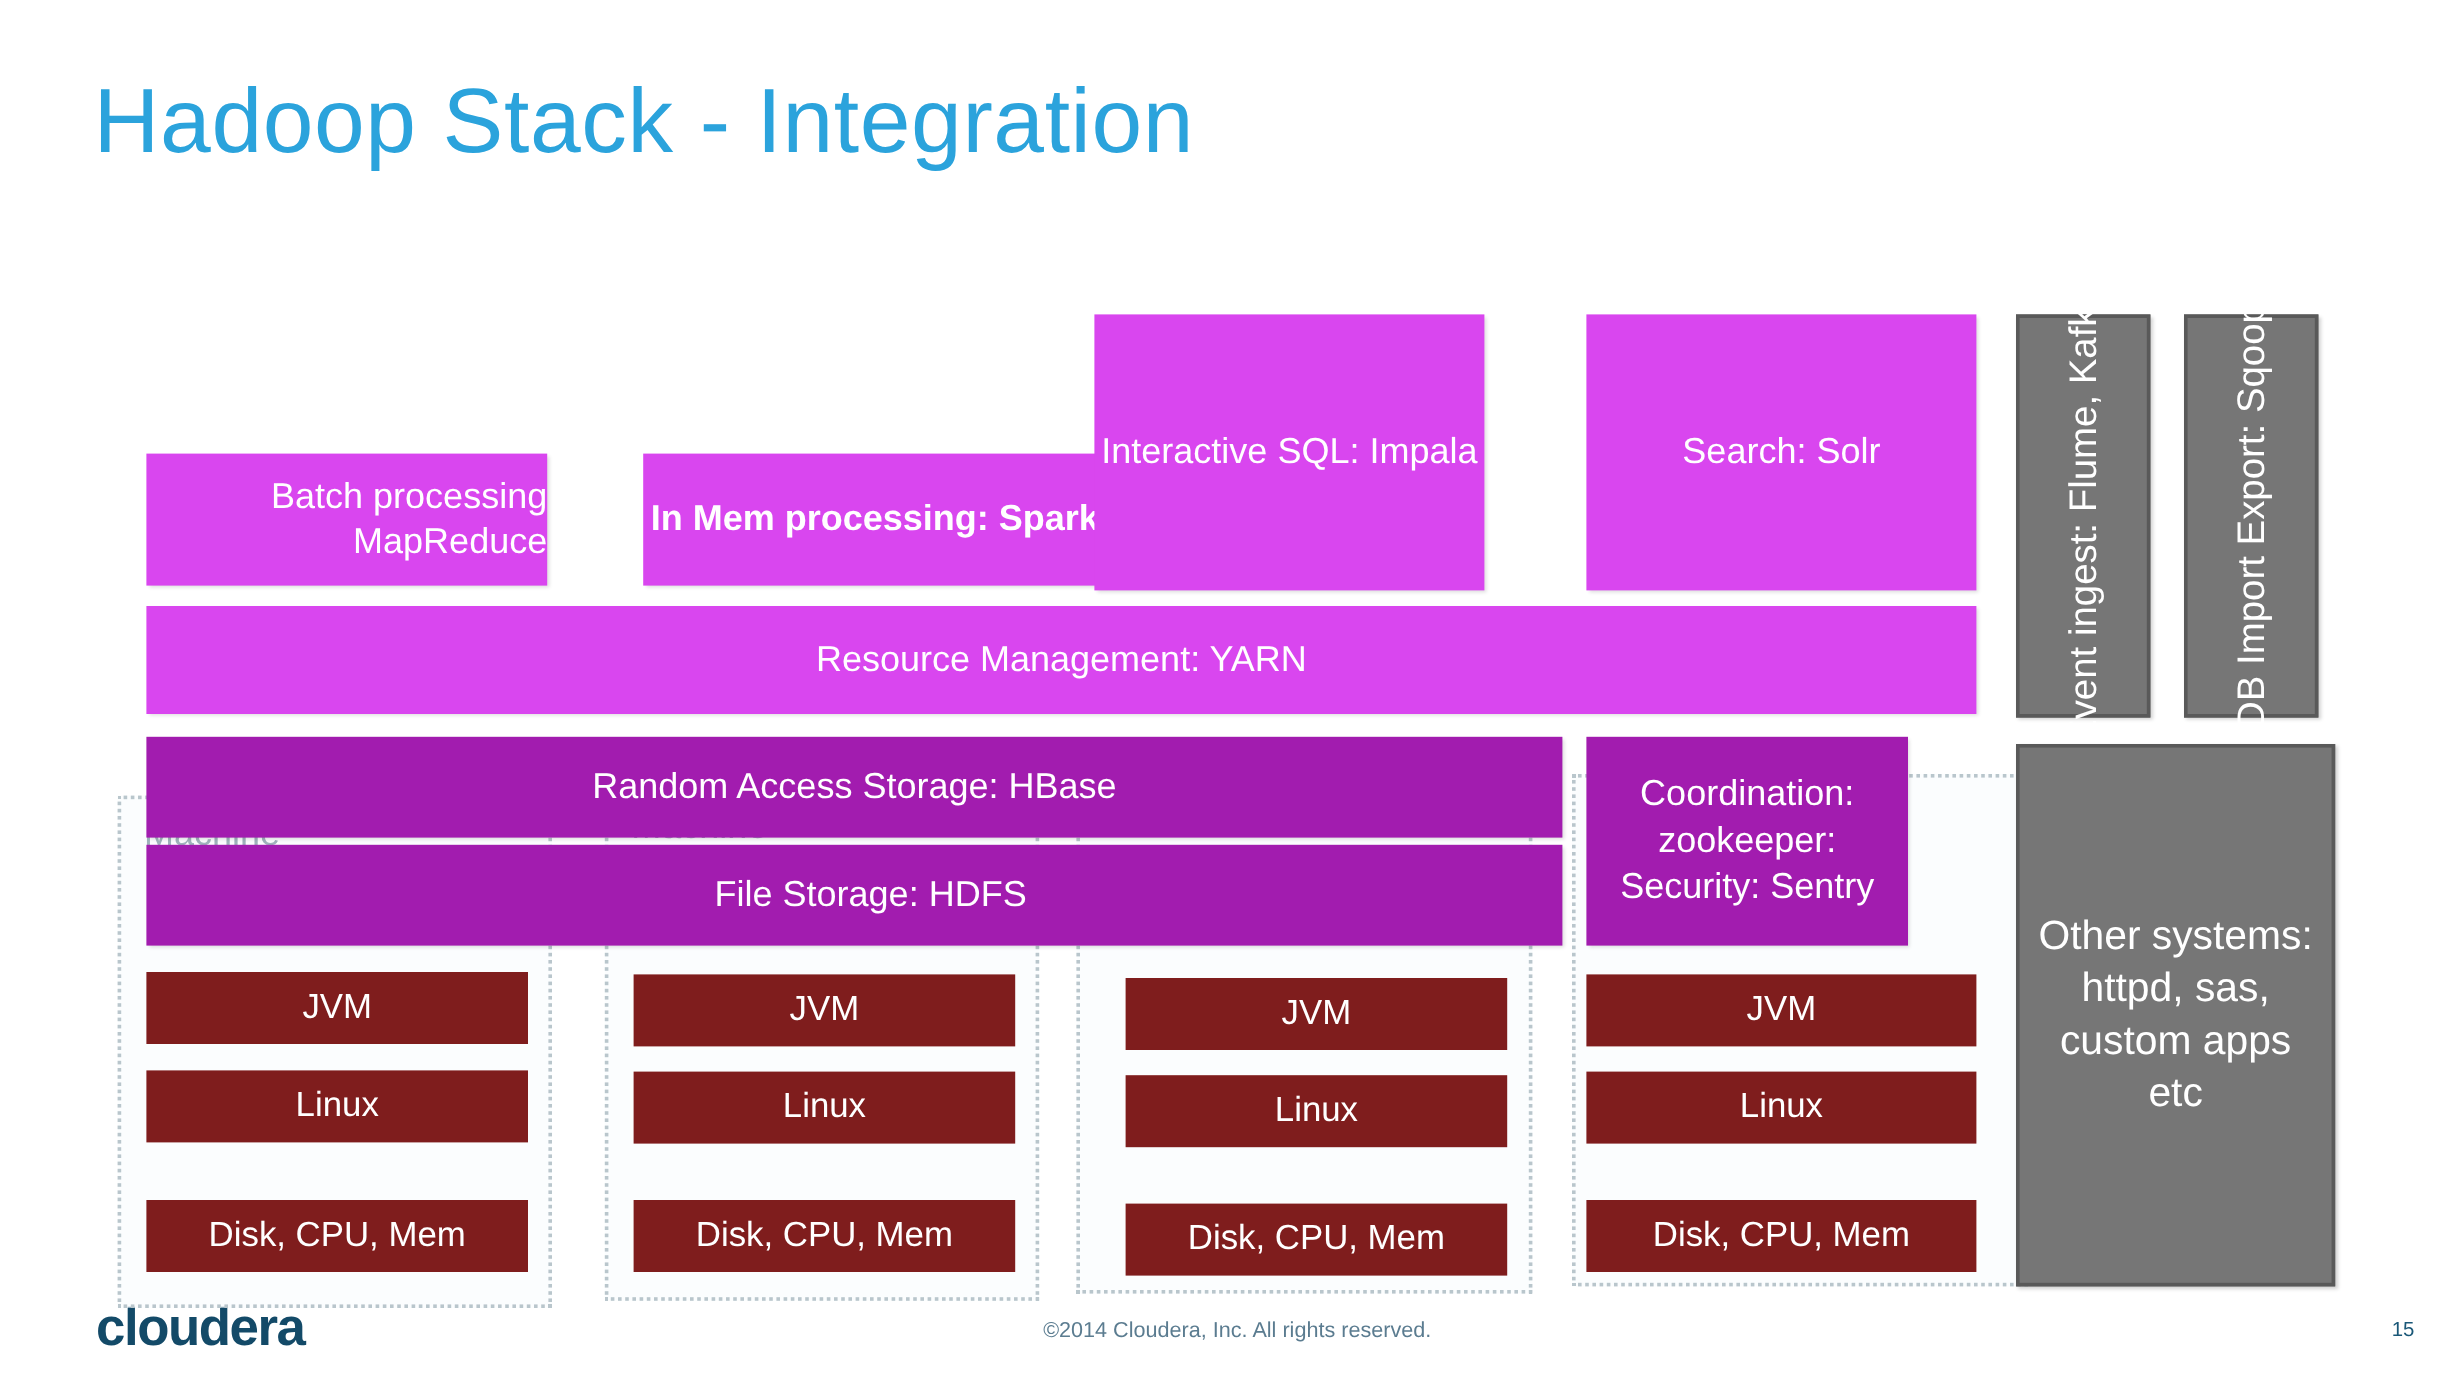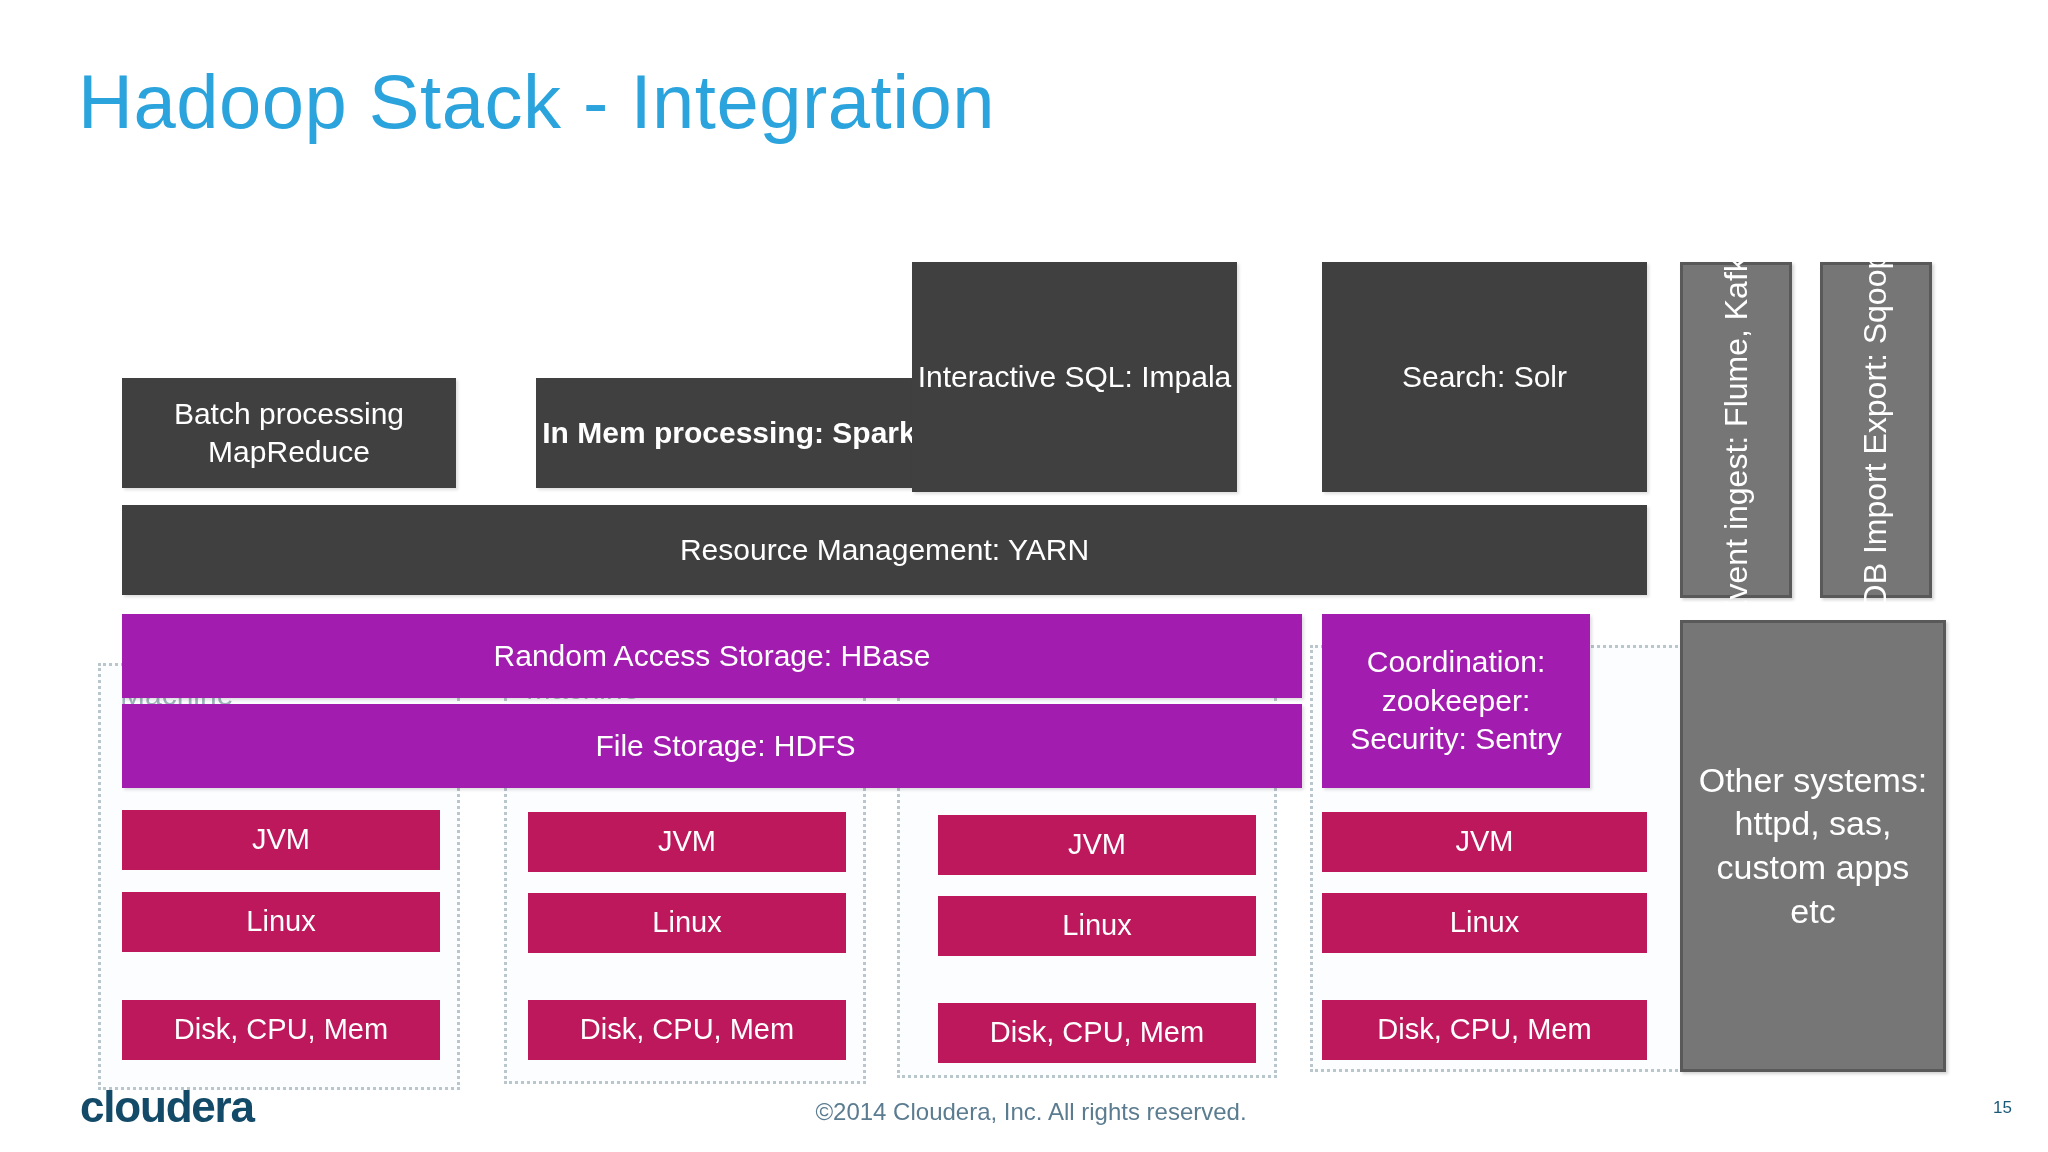--- a/index.html
+++ b/index.html
@@ -35,23 +35,23 @@
     box-sizing: border-box;
     display: flex;
     align-items: center;
     justify-content: center;
     text-align: center;
     font-weight: 300;
     color: #ffffff;
     line-height: 1.28;
     box-shadow: 2px 2px 3px rgba(0,0,0,0.13);
   }
-  .pink   { background: #404040; font-size: 30px; }
+  .pink   { background: #d946ef; font-size: 30px; text-align: right; }
   .yellow { background: #a21caf; font-size: 30px; }
-  .blue   { background: #be185d; font-size: 29px; box-shadow: none; }
+  .blue   { background: #7f1d1d; font-size: 29px; box-shadow: none; }
   .gray   {
     background: #767676;
     border: 3px solid #595959;
     font-size: 32px;
     box-shadow: 2px 2px 3px rgba(0,0,0,0.18);
   }
 
   
   .vert-text {
     transform: rotate(-90deg);
@@ -85,21 +85,21 @@
     font-weight: bold;
     letter-spacing: -1.2px;
     color: #134A68;
   }
   #copyright {
     position: absolute;
     left: 14px;
     right: 0;
     top: 1098px;
     text-align: center;
-    font-size: 24px;
+    font-size: 18px;
     font-weight: 300;
     color: #5B7C90;
   }
   #page-number {
     position: absolute;
     right: 36px;
     top: 1098px;
     font-size: 17px;
     font-weight: 300;
     color: #1A5878;

